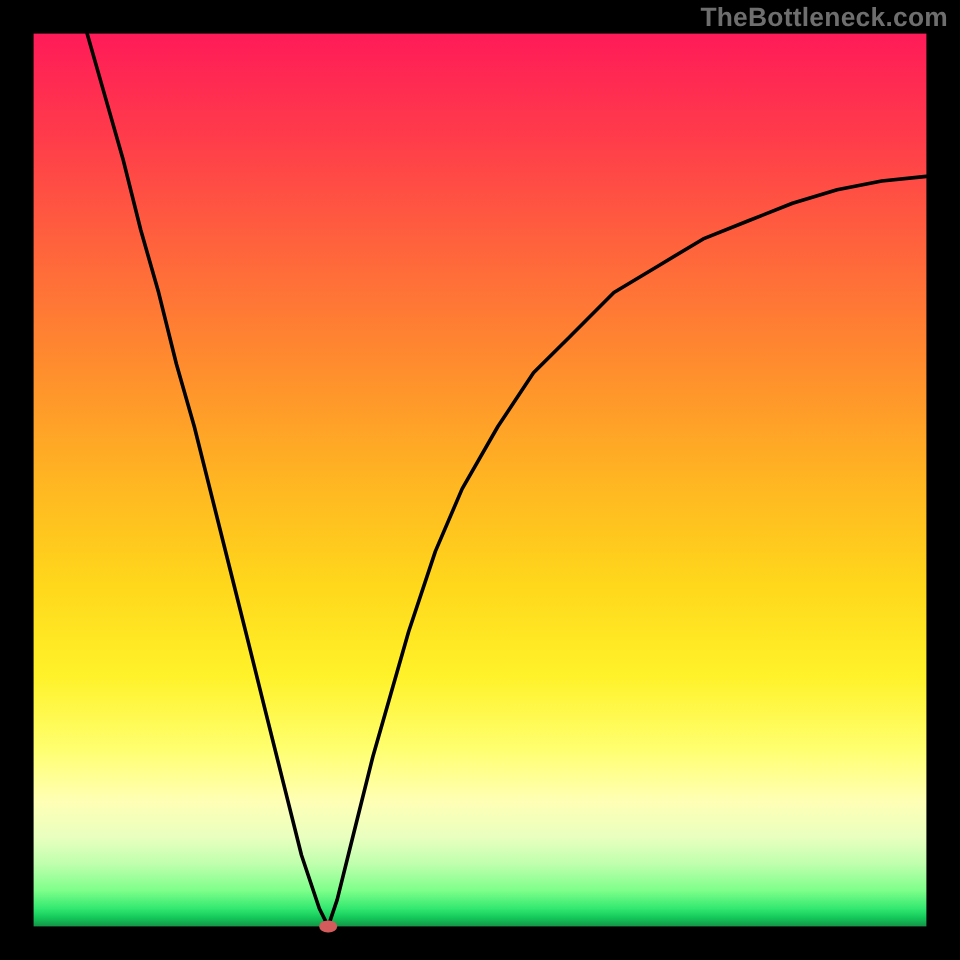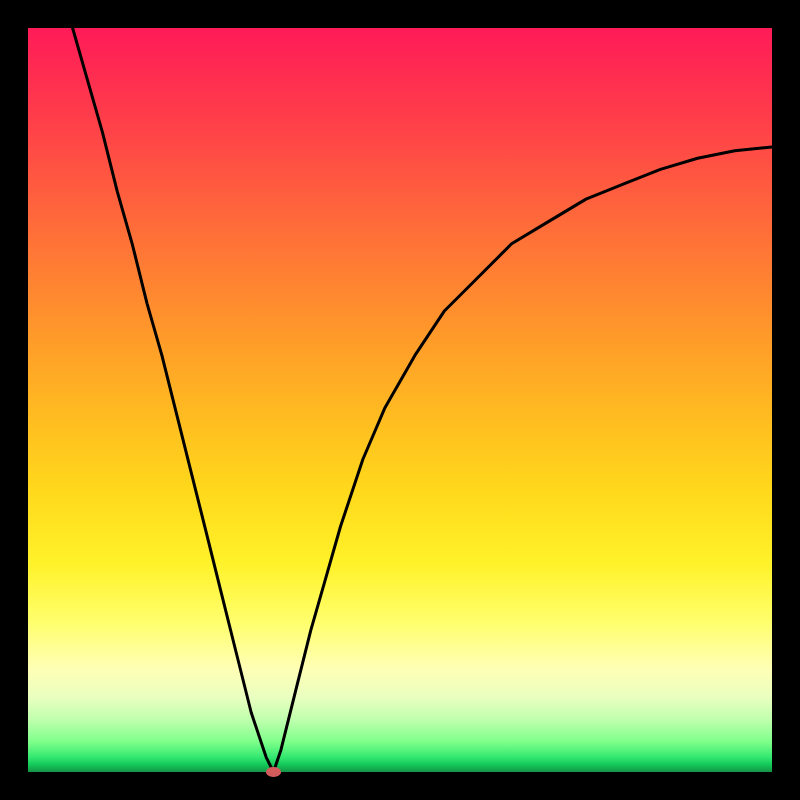--- a/index.html
+++ b/index.html
@@ -67,20 +67,21 @@
   .marker {
     position: absolute;
     background: #d35b5b;
     border-radius: 50% / 50%;
   }
 </style>
 </head>
 <body>
 <div class="container">
 
+  <div class="watermark">TheBottleneck.com</div>
 
   <div class="plot-area">
     <div class="gradient-bg"></div>
 
     <svg class="curve" viewBox="0 0 744 744" preserveAspectRatio="none">
       <path id="curve-path" fill="none" stroke="#000000" stroke-width="3" stroke-linecap="round" stroke-linejoin="round" d="M44.6 0.0 L59.5 52.1 L74.4 104.2 L89.3 163.7 L104.2 215.8 L119.0 275.3 L133.9 327.4 L148.8 386.9 L163.7 446.4 L178.6 505.9 L193.4 565.4 L208.3 625.0 L223.2 684.5 L238.1 729.1 L245.5 744.0 L253.0 721.7 L267.8 662.2 L282.7 602.6 L297.6 550.6 L312.5 498.5 L334.8 431.5 L357.1 379.4 L386.9 327.4 L416.6 282.7 L446.4 253.0 L483.6 215.8 L520.8 193.4 L558.0 171.1 L595.2 156.2 L632.4 141.4 L669.6 130.2 L706.8 122.8 L744.0 119.0"></path>
     </svg>
 
     <div id="marker" class="marker" style="left: 238.452px; top: 739.164px; width: 14.136px; height: 9.672px; background: rgb(211, 91, 91);"></div>
   </div>

